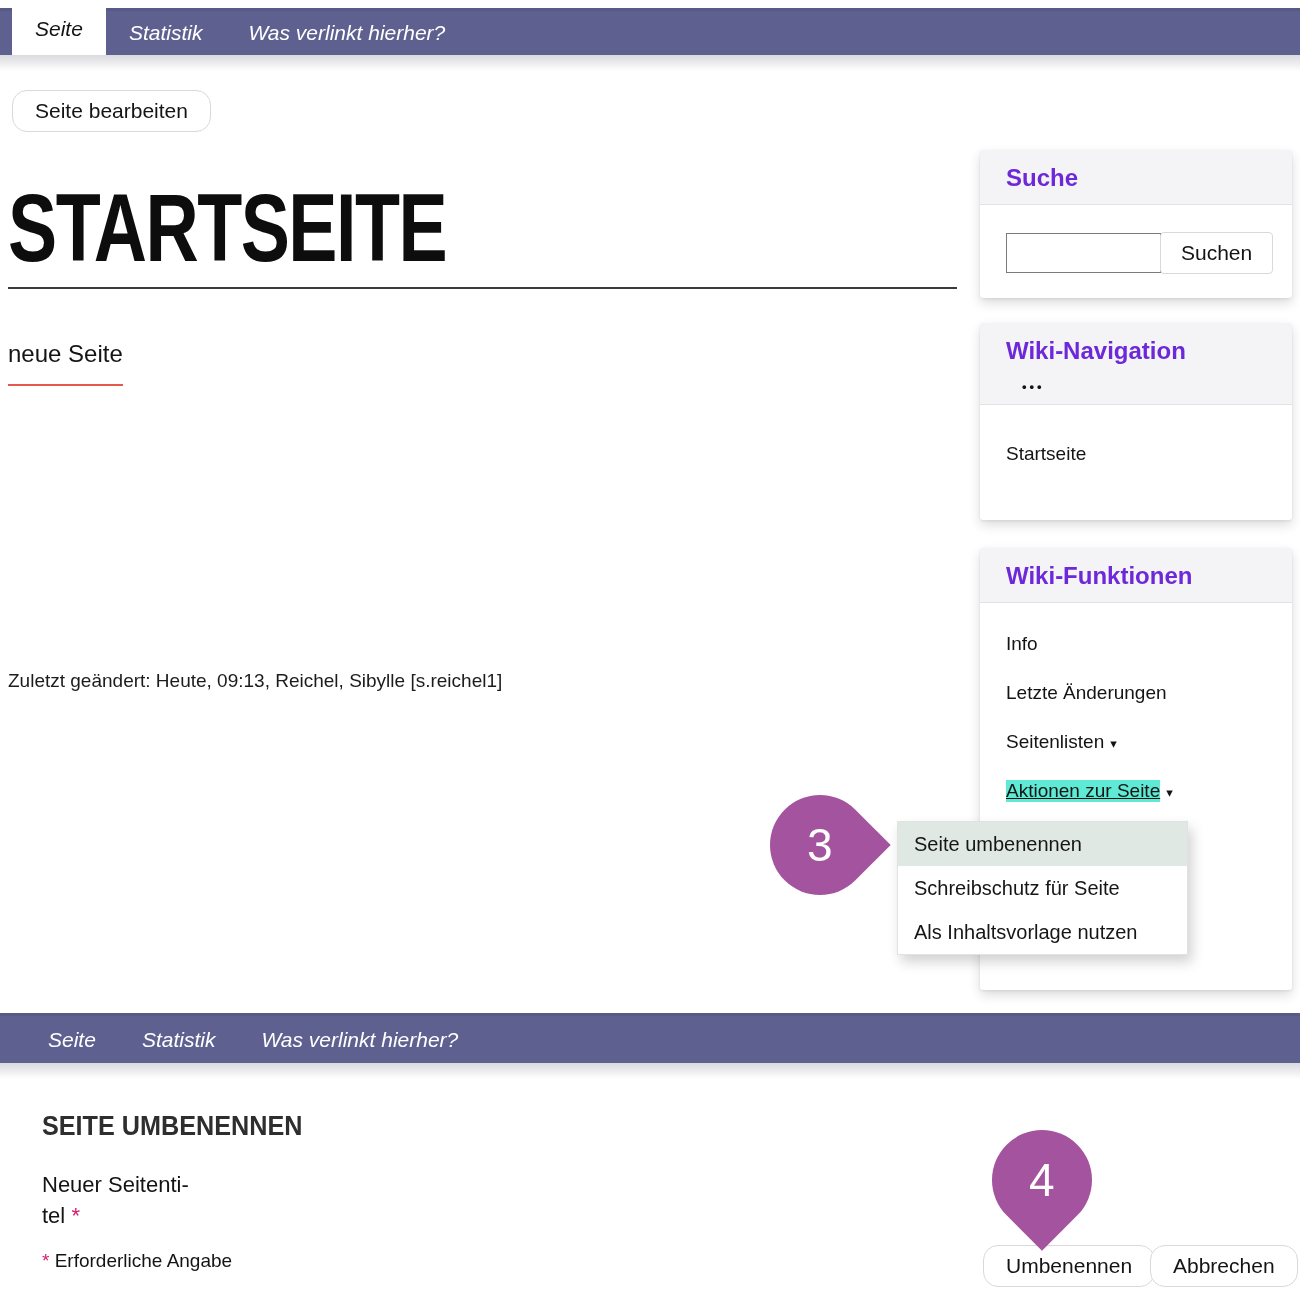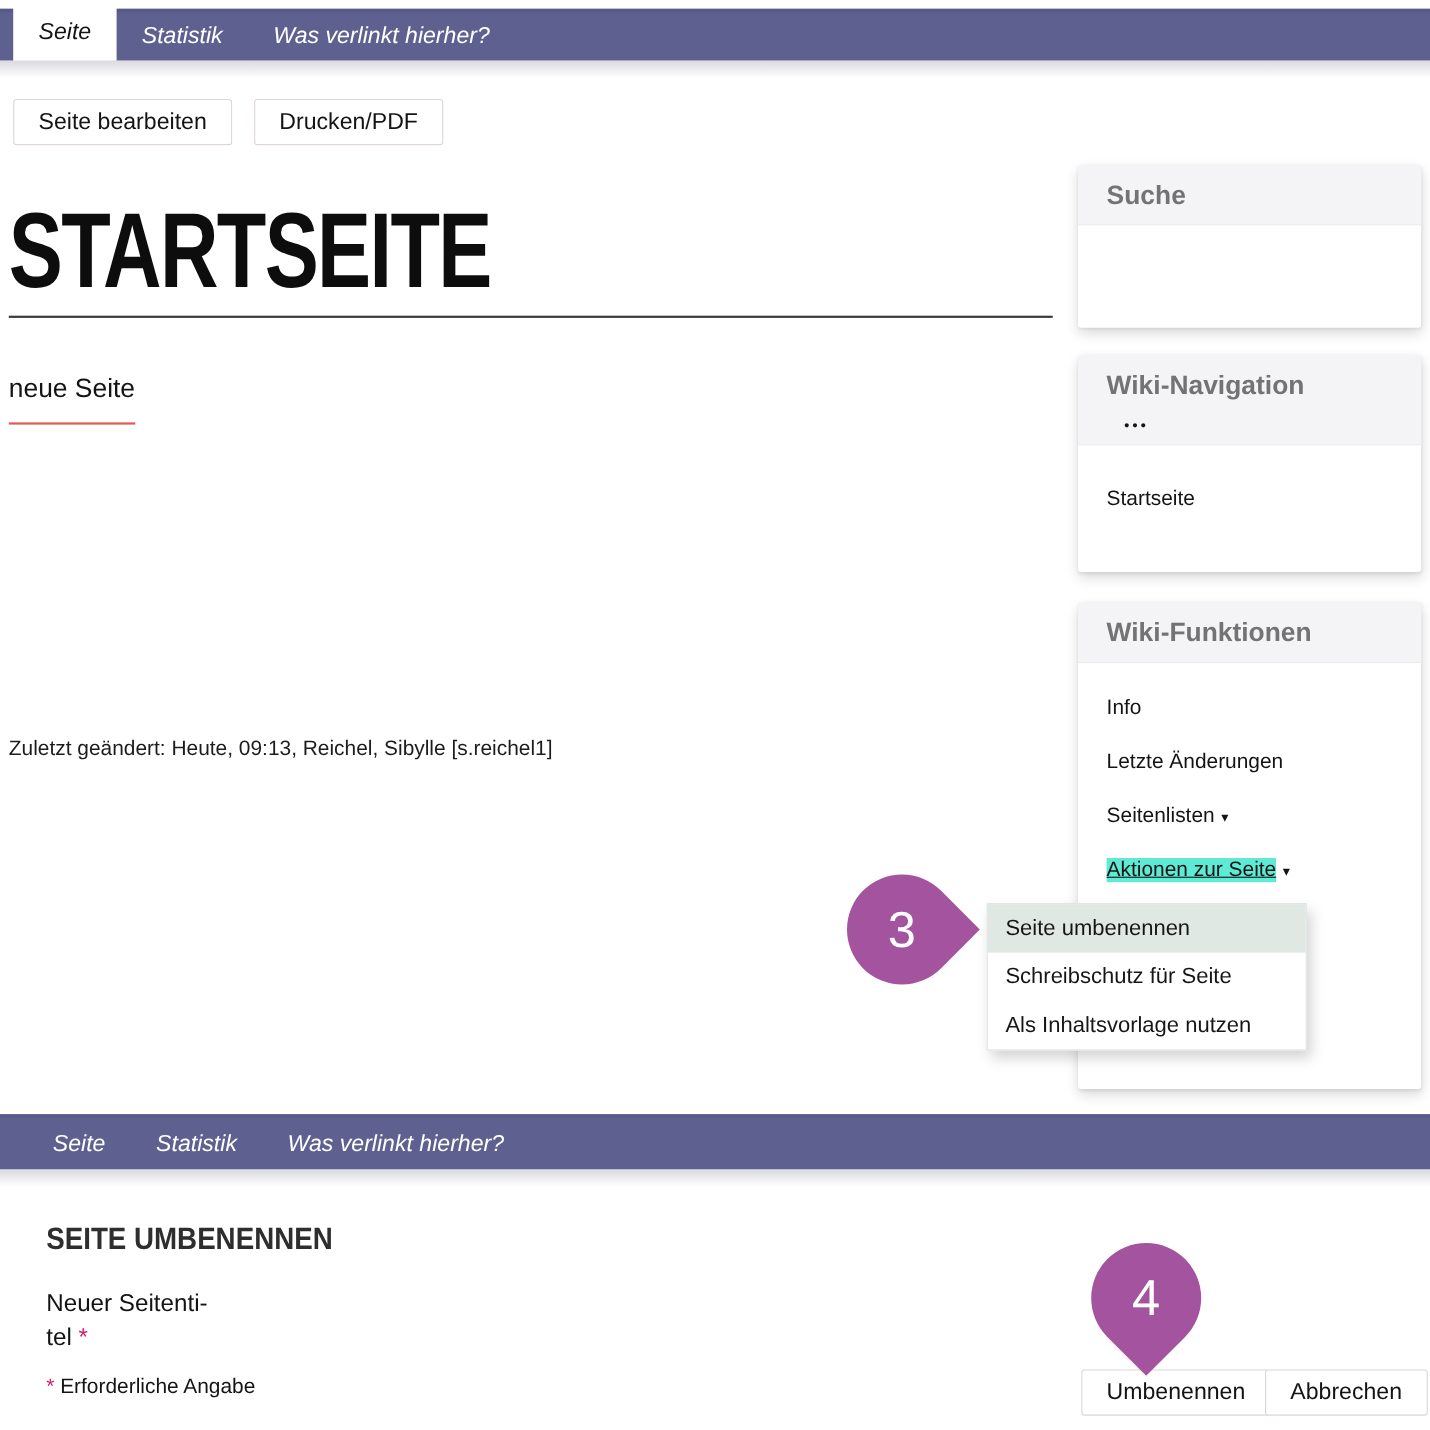--- a/index.html
+++ b/index.html
@@ -15,41 +15,41 @@
   .bar-shadow { position:absolute; left:0; width:1300px; height:16px;
     background:linear-gradient(to bottom, rgba(120,120,140,.28), rgba(255,255,255,0)); }
   .shadow-top { top:55px; } .shadow-bottom { top:1063px; }
   .tab { padding:0 23px; font-size:21px; color:#fff; height:100%; display:flex;
     align-items:center; cursor:pointer; white-space:nowrap; }
   .tab.active { background:#fff; color:#141414; margin-top:-9px; height:56px;
     border-radius:3px 3px 0 0; }
 
   
   .btn { display:inline-flex; align-items:center; justify-content:center; background:#fff;
-    border:1px solid #ded6da; border-radius:3px; font-size:21px; color:#141414;
+    border:1px solid #ded6da; border-radius:15px; font-size:21px; color:#141414;
     padding:0 22px; height:42px; cursor:pointer; font-family:inherit; }
 
   .toolbar { position:absolute; left:12px; top:90px; display:flex; gap:20px; }
 
   
   .page-title { position:absolute; left:8px; top:170px; font-size:97px; font-weight:800;
     color:#0d0d0d; letter-spacing:-2px; transform:scaleX(.76); transform-origin:left top;
     line-height:1.2; white-space:nowrap; }
   .title-rule { position:absolute; left:8px; top:287px; width:949px; height:0;
     border-top:2px solid #3a3a3a; }
   .new-page-link { position:absolute; left:8px; top:340px; font-size:24px; color:#141414;
     text-decoration:none; border-bottom:2px solid #e4584e; padding-bottom:16px; cursor:pointer; }
   .last-modified { position:absolute; left:8px; top:670px; font-size:19px; color:#1c1c1c; }
 
   
   .panel { position:absolute; left:980px; width:312px; background:#fff; border-radius:3px;
     box-shadow:0 5px 12px rgba(0,0,0,.14), 0 1px 3px rgba(0,0,0,.08); }
   .panel-header { background:#f4f3f5; border-bottom:1px solid #e3e1e5; border-radius:3px 3px 0 0;
     padding:14px 26px 12px 26px; }
-  .panel-title { font-size:24px; font-weight:700; color:#737373; }
+  .panel-title { font-size:24px; font-weight:700; color:#6d28d9; }
   .panel-suche { top:150px; height:148px; }
   .panel-nav { top:323px; height:197px; }
   .panel-func { top:548px; height:442px; }
 
   .search-body { display:flex; padding:28px 25px 0 26px; }
   .search-input { width:155px; height:40px; border:1px solid #7a7a7a; border-radius:0;
     font-size:19px; padding:0 8px; font-family:inherit; }
   .search-btn { height:42px; margin-left:-1px; margin-top:-1px; border-radius:4px;
     font-size:21px; padding:0 20px; }
 
@@ -100,31 +100,34 @@
 
   <header class="tabbar tabbar-top">
     <div class="tab active">Seite</div>
     <div class="tab">Statistik</div>
     <div class="tab">Was verlinkt hierher?</div>
   </header>
   <div class="bar-shadow shadow-top"></div>
 
   <div class="toolbar">
     <button class="btn">Seite bearbeiten</button>
-    <button class="btn">Drucken/PDF</button>
   </div>
 
   <h1 class="page-title">STARTSEITE</h1>
   <div class="title-rule"></div>
   <a class="new-page-link">neue Seite</a>
   <div class="last-modified">Zuletzt geändert: Heute, 09:13, Reichel, Sibylle [s.reichel1]</div>
 
   <section class="panel panel-suche">
     <div class="panel-header">
       <div class="panel-title">Suche</div>
+    </div>
+    <div class="search-body">
+      <input class="search-input" type="text" value="" style="">
+      <button class="btn search-btn">Suchen</button>
     </div>
   </section>
 
   <section class="panel panel-nav">
     <div class="panel-header nav-header">
       <div class="panel-title">Wiki-Navigation</div>
       <span class="menu-trigger">•••</span>
     </div>
     <a class="panel-body-link">Startseite</a>
   </section>

